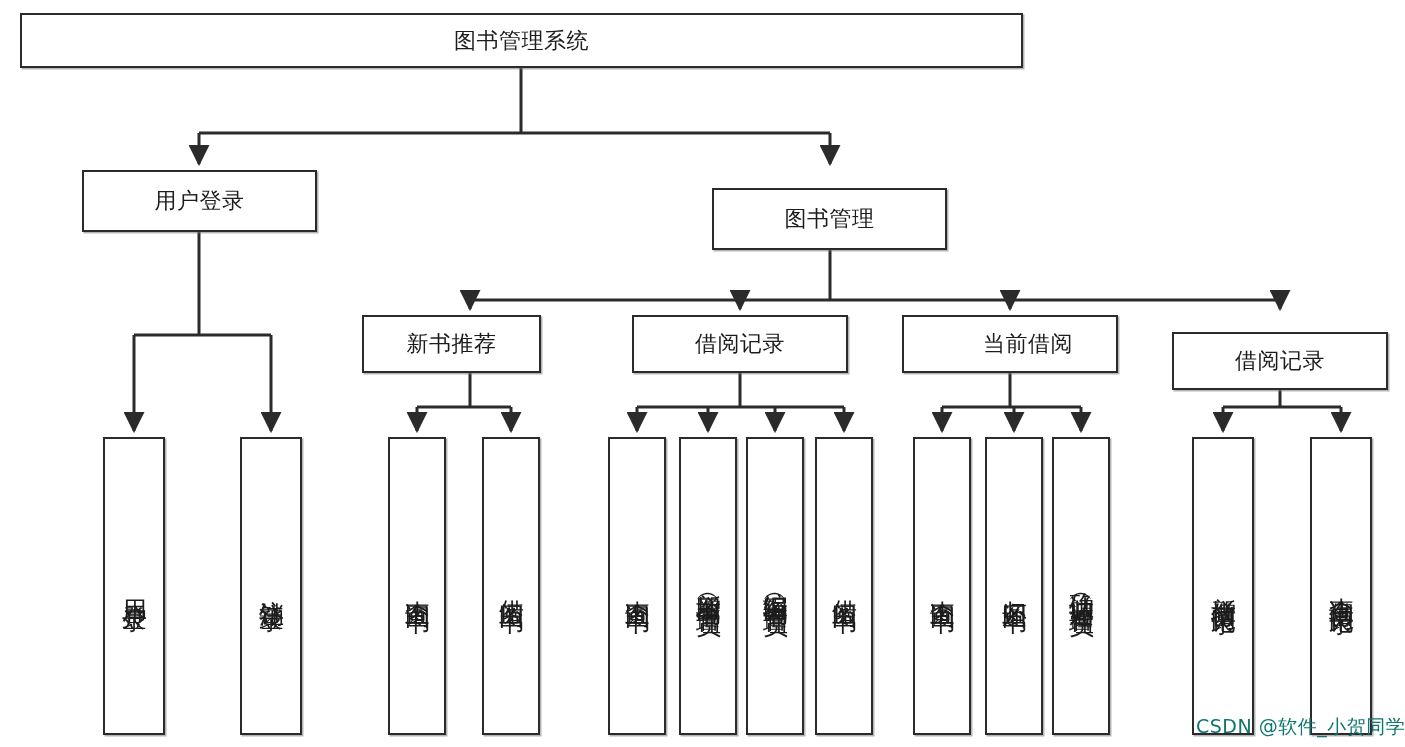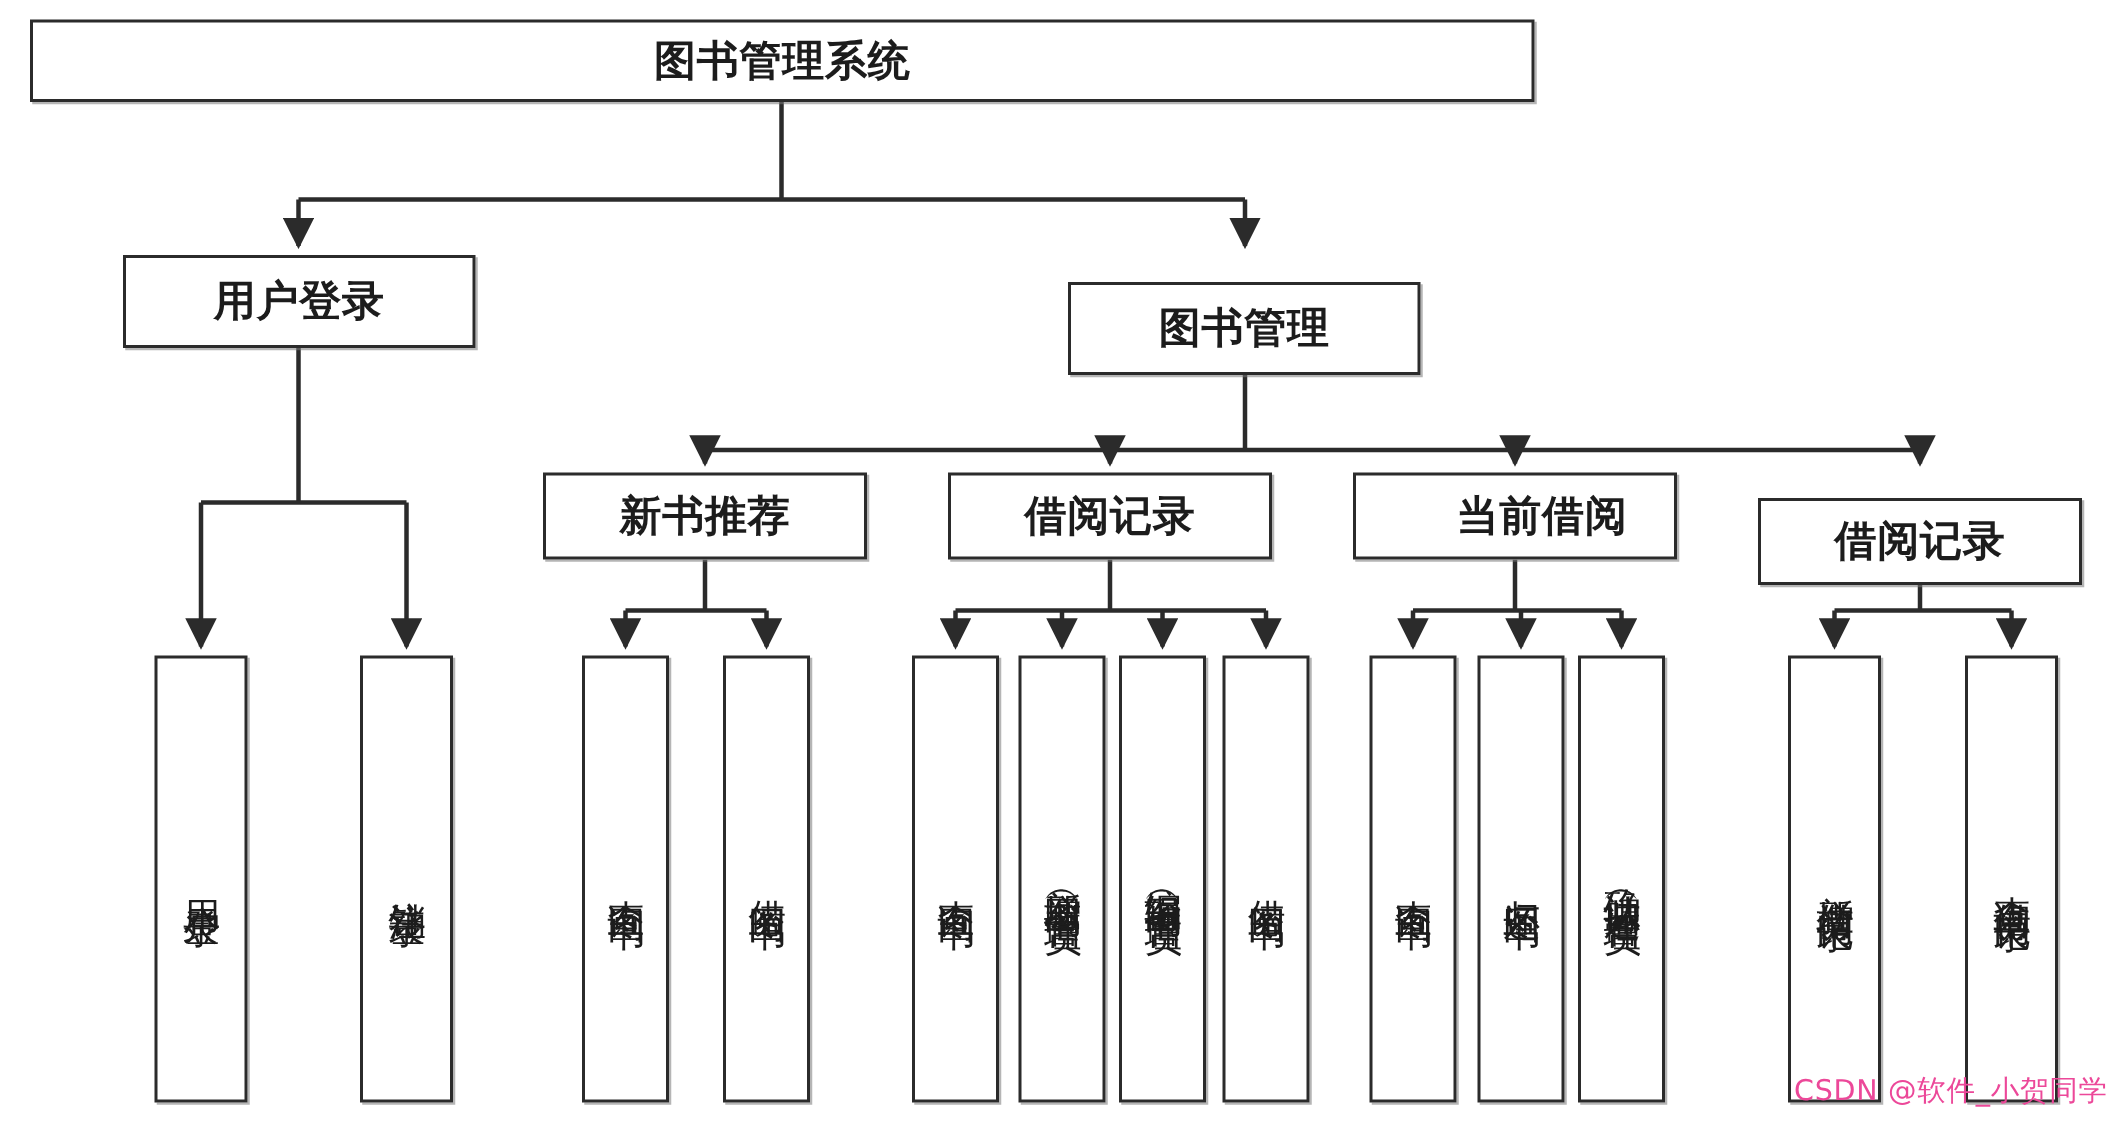--- a/index.html
+++ b/index.html
@@ -38,39 +38,38 @@
     color: #1c1c1c;
     box-shadow: 1.5px 1.5px 0 rgba(120,120,120,0.55);
   }
   .node .label {
     display: block;
     text-align: center;
     line-height: 1.18;
     letter-spacing: 0.5px;
   }
   .node.horizontal .label {
-    font-size: 28px;
-    font-weight: bold;
+    font-size: 22px;
   }
   .node.vertical {
     align-items: center;
     justify-content: center;
     padding: 6px 0;
   }
   .node.vertical .label {
     writing-mode: vertical-rl;
     text-orientation: upright;
     font-size: 25px;
     line-height: 1.12;
     letter-spacing: 3px;
     white-space: nowrap;
   }
   .watermark {
     position: absolute;
-    color: #ec4899;
+    color: #0f766e;
     font-size: 19px;
     letter-spacing: 0.5px;
     white-space: nowrap;
     user-select: none;
   }
 </style>
 </head>
 <body>
 
 <div id="diagram-root">
@@ -129,21 +128,21 @@
     <span class="label">图书管理系统</span>
   </div>
 
   <div class="node horizontal" style="left: 82px; top: 170px; width: 235px; height: 62px;">
     <span class="label">用户登录</span>
   </div>
   <div class="node horizontal" style="left: 712px; top: 188px; width: 235px; height: 62px;">
     <span class="label">图书管理</span>
   </div>
 
-  <div class="node horizontal" style="left: 362px; top: 315px; width: 216px; height: 58px;">
+  <div class="node horizontal" style="left: 362px; top: 315px; width: 179px; height: 58px;">
     <span class="label">新书推荐</span>
   </div>
   <div class="node horizontal" style="left: 632px; top: 315px; width: 216px; height: 58px;">
     <span class="label">借阅记录</span>
   </div>
   <div class="node horizontal" style="left: 902px; top: 315px; width: 216px; height: 58px; padding-left: 36px;">
     <span class="label">当前借阅</span>
   </div>
   <div class="node horizontal" style="left: 1172px; top: 315px; width: 216px; height: 58px; margin-top: 17px;">
     <span class="label">借阅记录</span>

